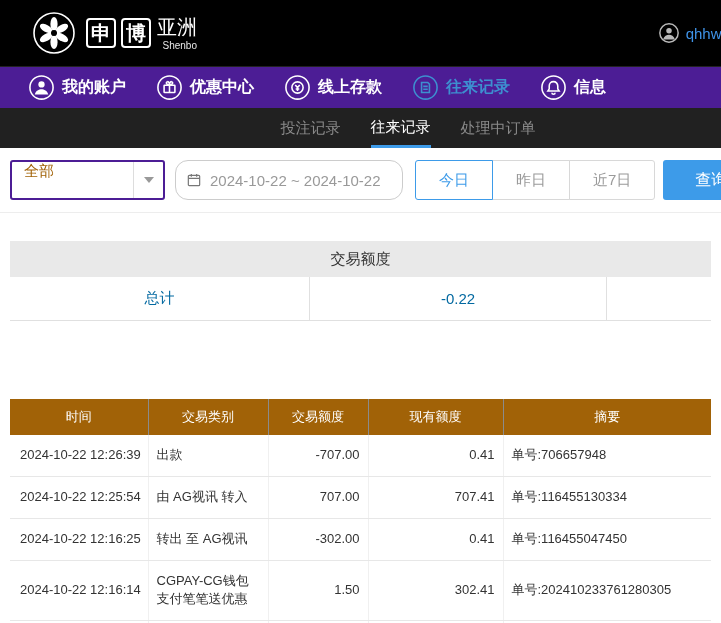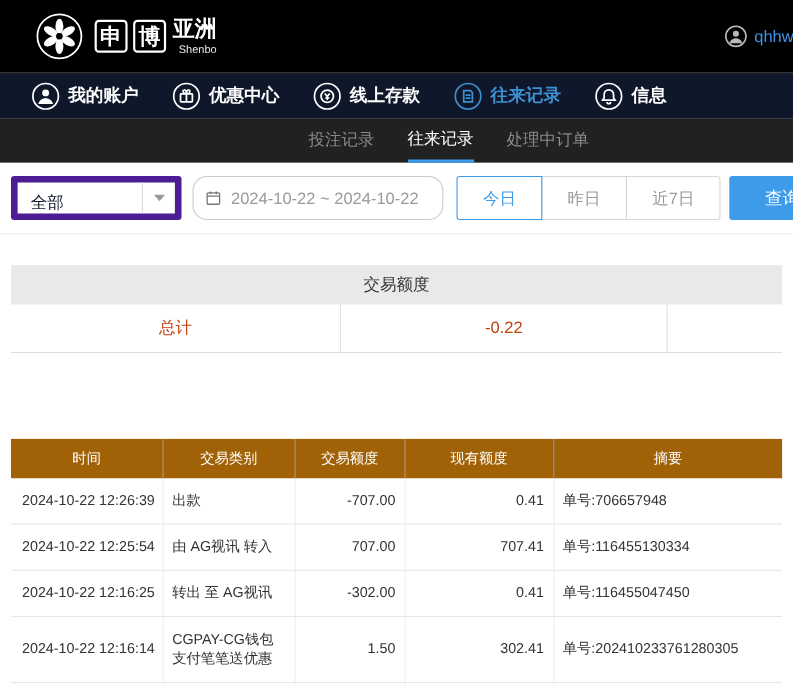--- a/index.html
+++ b/index.html
@@ -7,57 +7,57 @@
   body{background:#fff;font-family:"Liberation Sans","DejaVu Sans",sans-serif;position:relative}
 
   
   .topbar{height:66px;background:#000;display:flex;align-items:center;padding-left:32px}
   .logo{display:flex;align-items:center;cursor:pointer}
   .logo-flower{width:44px;height:44px;display:block}
   .logo-box{width:30px;height:30px;border:2px solid #fff;border-radius:4px;display:flex;align-items:center;justify-content:center;color:#fff;font-size:20px;font-weight:bold;flex-shrink:0}
   .logo-box.b1{margin-left:10px}
   .logo-box.b2{margin-left:5px}
   .logo-region{display:flex;flex-direction:column;align-items:flex-end;margin-left:6px;color:#fff}
-  .logo-region-main{font-size:20px;font-weight:bold;line-height:1.1}
+  .logo-region-main{font-size:20px;font-weight:normal;line-height:1.1}
   .logo-sub{font-size:10px;color:#e8e8e8;margin-top:2px}
   .user-area{margin-left:auto;margin-right:-8px;display:flex;align-items:center;gap:6px;cursor:pointer}
   .user-icon{width:22px;height:22px;display:block}
   .username{color:#3f93e8;font-size:15px;white-space:nowrap}
 
   
-  .mainnav{height:42px;background:#0f172a;border-top:1px solid #222;display:flex;align-items:center;padding-left:28px;gap:30px;white-space:nowrap;overflow:hidden}
+  .mainnav{height:42px;background:#4c1d95;border-top:1px solid #222;display:flex;align-items:center;padding-left:28px;gap:30px;white-space:nowrap;overflow:hidden}
   .nav-item{display:flex;align-items:center;gap:7px;color:#fff;font-size:16px;font-weight:bold;text-decoration:none;cursor:pointer;flex-shrink:0}
   .nav-item.active{color:#3d8fd0}
   .nav-icon{width:27px;height:27px;display:block;flex-shrink:0}
   .nav-icon svg{width:100%;height:100%;display:block}
 
   
   .subtabs{height:40px;background:#212121;display:flex;justify-content:center;padding-left:95px;gap:30px}
   .subtab{font-size:15px;color:#8a8a8a;line-height:40px;height:40px;text-decoration:none;cursor:pointer}
   .subtab.active{color:#fff;border-bottom:3px solid #3d9be9;line-height:37px}
 
   
   .filterbar{display:flex;align-items:center;padding:12px 10px;border-bottom:1px solid #ededed;background:#fff}
-  .select{width:155px;height:40px;border:6px solid #4c1d95;border-radius:3px;display:flex;align-items:flex-end;padding-left:12px;font-size:15px;color:#0f172a;position:relative;cursor:pointer;flex-shrink:0;background:#fff}
+  .select{width:155px;height:40px;border:2px solid #4c1d95;border-radius:3px;display:flex;align-items:flex-start;padding-left:12px;font-size:15px;color:#a16207;position:relative;cursor:pointer;flex-shrink:0;background:#fff}
   .select-arrow{position:absolute;right:0;top:0;bottom:0;width:30px;border-left:1px solid #ddd;display:flex;align-items:center;justify-content:center}
   .caret{width:0;height:0;border-left:5px solid transparent;border-right:5px solid transparent;border-top:6px solid #999}
   .datebox{margin-left:10px;width:228px;height:40px;border:1px solid #ccc;border-radius:13px;display:flex;align-items:center;gap:8px;padding:0 10px;font-size:15px;color:#999;cursor:pointer;flex-shrink:0;background:#fff;white-space:nowrap}
   .cal-icon{width:16px;height:16px;display:block;flex-shrink:0}
   .quick-group{display:flex;margin-left:12px;flex-shrink:0}
   .quick{height:40px;padding:0 23px;font-size:15px;background:#fff;border:1px solid #d8d8d8;color:#9a9a9a;cursor:pointer;margin-left:-1px}
   .quick:first-child{margin-left:0;border-radius:3px 0 0 3px}
   .quick:last-child{border-radius:0 3px 3px 0}
   .quick.active{border-color:#3d9be9;color:#3d9be9;position:relative;z-index:1}
   .query-btn{margin-left:8px;height:40px;width:96px;background:#3d9be9;color:#fff;font-size:16px;border:none;border-radius:3px;cursor:pointer;flex-shrink:0}
 
   
   .summary{margin:28px 10px 0}
   .summary-header{height:36px;background:#e9e9e9;display:flex;align-items:center;justify-content:center;font-size:15px;color:#333}
   .summary-row{display:flex;border-bottom:1px solid #e0e0e0;height:44px;background:#fff}
-  .sum-cell{display:flex;align-items:center;justify-content:center;font-size:15px;color:#c2410c}
+  .sum-cell{display:flex;align-items:center;justify-content:center;font-size:15px;color:#0369a1}
   .sum-cell.c1{width:300px;border-right:1px solid #e0e0e0}
   .sum-cell.c2{width:297px;border-right:1px solid #e0e0e0}
   .sum-cell.c3{flex:1}
 
   
   .records{width:701px;margin:78px 10px 0;border-collapse:collapse;table-layout:fixed;font-size:13px}
   .records th{background:#a16207;color:#fff;height:36px;font-weight:normal;border-right:1px solid #8b8b8b;text-align:center;font-size:13px}
   .records th:last-child{border-right:none}
   .records td{padding:11px 8px;color:#333;border-bottom:1px solid #e7e7e7;border-right:1px solid #f0f0f0;line-height:1.45;text-align:left;vertical-align:middle;background:#fff}
   .records td:last-child{border-right:none}

